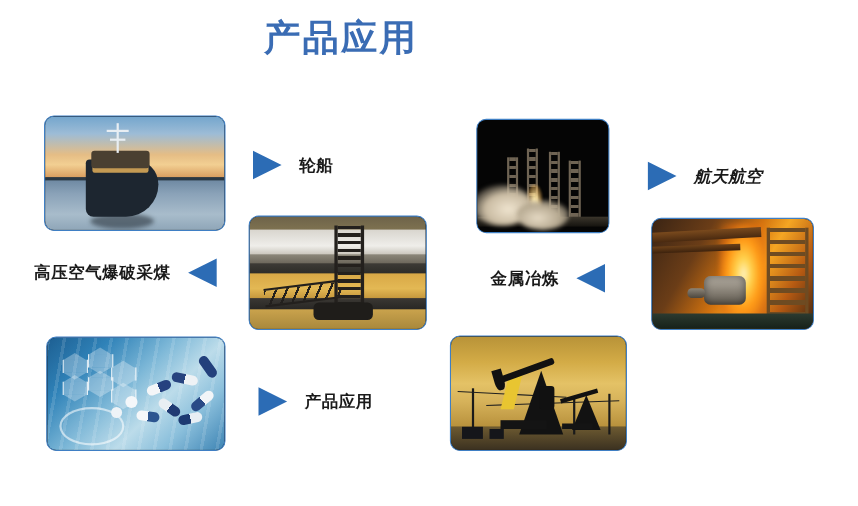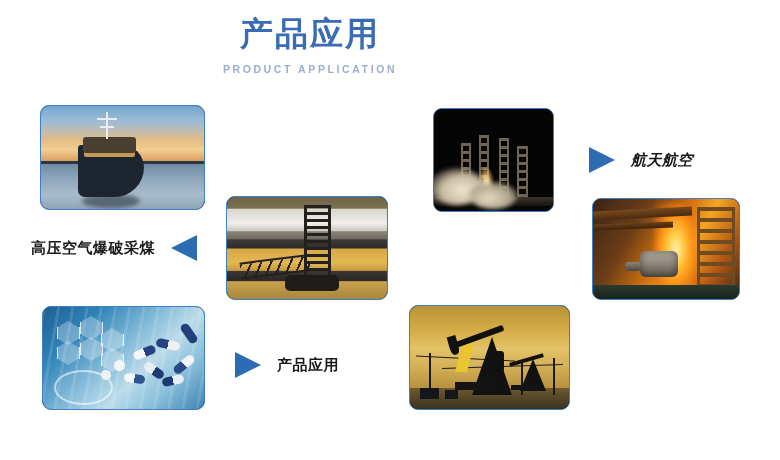--- a/index.html
+++ b/index.html
@@ -191,33 +191,36 @@
   .wire{position:absolute;height:1px;background:#1f1f1f;}
   .shed{position:absolute;background:#15161a;}
 </style>
 </head>
 <body>
 
 <div id="stage">
 
   <div class="header">
     <div class="title">产品应用</div>
-    <div class="subtitle">PRODUCT APPLICATION</div>
   </div>
 
   <div class="card" style="left:40px;top:105px;width:165px;height:105px;">
     <div class="pic">
       <div class="sky-ship"></div>
       <div class="sea-ship"></div>
       <div class="horizon"></div>
       <div class="reflect"></div>
       <div class="hull"></div>
       <div class="deck"></div>
       <div class="mast"></div>
     </div>
+  </div>
+  <div class="row dir-right" style="left:230px;top:137px;">
+    <div class="arrow right"></div>
+    <div class="label">轮船</div>
   </div>
 
   <div class="card" style="left:226px;top:196px;width:162px;height:104px;">
     <div class="pic">
       <div class="mine-bg"></div>
       <div class="mine-boom"></div>
       <div class="mine-tower"></div>
       <div class="mine-base"></div>
     </div>
   </div>
@@ -247,20 +250,24 @@
   <div class="card" style="left:592px;top:198px;width:148px;height:102px;">
     <div class="pic">
       <div class="furn-bg"></div>
       <div class="fire"></div>
       <div class="rack"></div>
       <div class="beam-top"></div>
       <div class="beam-top2"></div>
       <div class="ladle"></div>
       <div class="furn-floor"></div>
     </div>
+  </div>
+  <div class="row dir-left" style="left:446px;top:240px;">
+    <div class="label">金属冶炼</div>
+    <div class="arrow left"></div>
   </div>
 
   <div class="card" style="left:42px;top:306px;width:163px;height:104px;">
     <div class="pic">
       <div class="ph-bg"></div>
       <div class="hexes">
         <div class="hex hx1"></div>
           <div class="hex hx2"></div>
           <div class="hex hx3"></div>
         <div class="hex hx4"></div>

